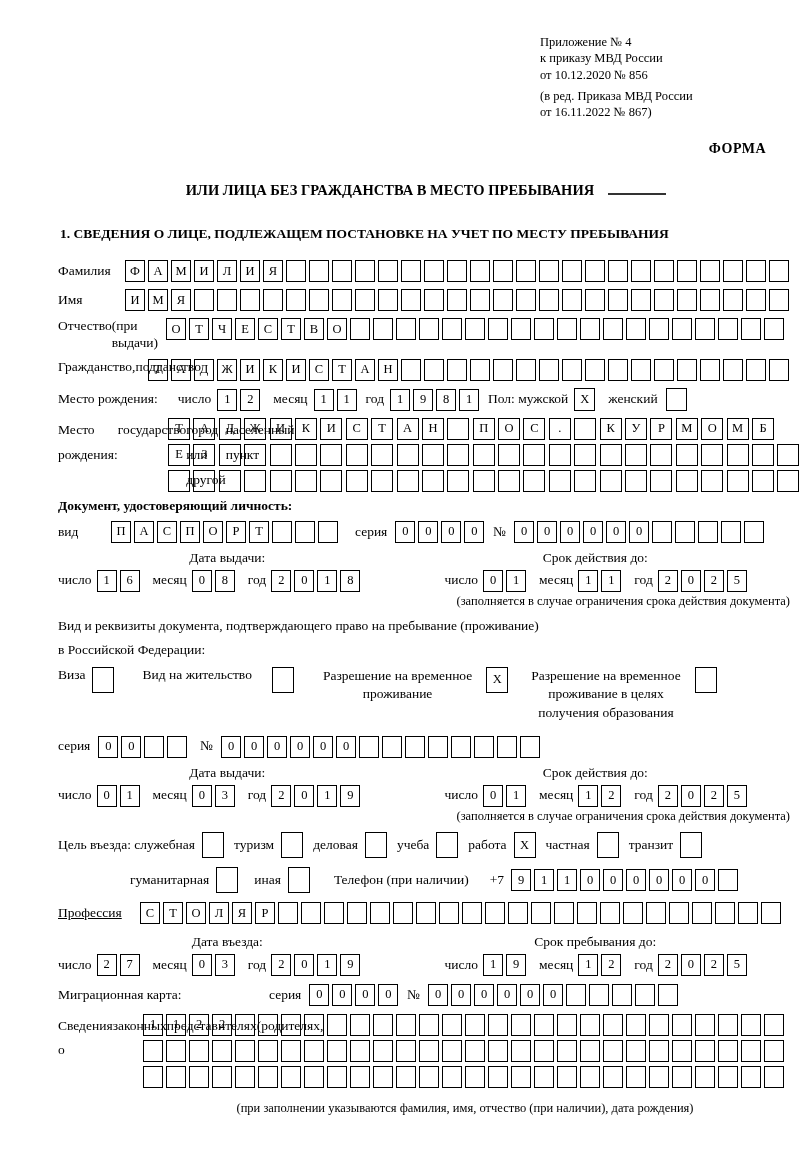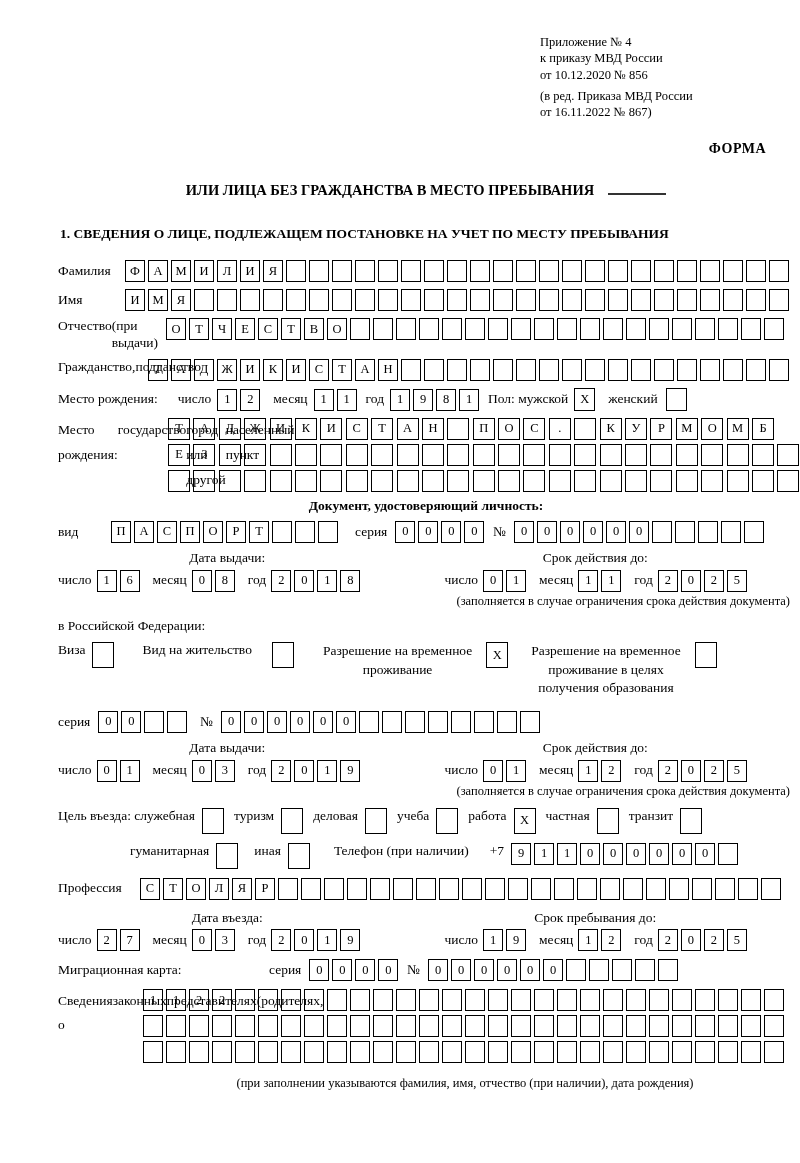--- a/index.html
+++ b/index.html
@@ -20,42 +20,42 @@
   .cell{display:inline-flex;align-items:center;justify-content:center;box-sizing:border-box;
         width:20px;height:22px;border:1.7px solid #000;margin-right:3px;font-size:12.5px;flex-shrink:0;}
   .cells.wide .cell{width:22px;margin-right:3.4px;}
   .cells.cb .cell{width:22px;height:26px;}
   .cells.cb.small .cell{width:21px;height:23px;}
 
   .frow{display:flex;align-items:center;margin-bottom:7px;}
   .frow.top{align-items:flex-start;}
   .flabel{flex-shrink:0;}
   .w67{width:67px;} .w110{width:110px;} .w90{width:90px;} .w108{width:108px;}
-  .w53{width:53px;} .w82{width:82px;} .w85{width:85px;} .w185{width:185px;}
+  .w53{width:53px;} .w82{width:82px;text-decoration:underline;} .w85{width:85px;} .w185{width:185px;}
   .lbl{flex-shrink:0;}
   .ml6{margin-left:6px;} .ml10{margin-left:10px;} .ml14{margin-left:14px;} .ml20{margin-left:20px;} .ml26{margin-left:26px;}
   .mr6{margin-right:6px;} .mr8{margin-right:8px;}
 
   .stacked{display:flex;}
   .cellcol .crow{margin-bottom:4px;display:flex;}
 
   .dg{display:inline-flex;align-items:center;}
   .dg .lbl{margin-right:5px;}
   .dg .cells{margin-right:10px;}
 
   .twocol{display:flex;margin-bottom:2px;}
   .tc-left{width:46%;}
   .tc-right{width:54%;}
   .col-h{text-align:center;margin-bottom:3px;}
   .note-r{text-align:right;font-size:12.5px;margin-top:2px;margin-bottom:8px;padding-right:4px;}
 
   .para{margin:4px 0 8px 0;}
   .cbrow{display:flex;align-items:flex-start;margin:4px 0 14px 0;}
   .cb-multi{display:inline-flex;flex-direction:column;text-align:center;line-height:1.35;}
-  .purpose-row{display:flex;gap:7px;margin-bottom:9px;flex-wrap:nowrap;}
+  .purpose-row{display:flex;align-items:center;gap:7px;margin-bottom:9px;flex-wrap:nowrap;}
   .indent72{margin-left:72px;}
   .reps-note{text-align:center;font-size:12.5px;margin-top:9px;}
 </style>
 </head>
 <body>
 
 <div class="page">
 
   <div class="appendix">
     <div>Приложение № 4</div>
@@ -334,21 +334,21 @@
             <span class="cell"></span>
             <span class="cell"></span>
             <span class="cell"></span>
             <span class="cell"></span>
             <span class="cell"></span>
           </span>
         </span>
     </span>
   </div>
 
-  <div style="text-align:center;font-weight:bold;margin:2px 0 6px 0;">Документ, удостоверяющий личность:</div>
+  <div style="font-weight:bold;margin:2px 0 6px 0;">Документ, удостоверяющий личность:</div>
 
   <div class="frow">
     <span class="flabel w53">вид</span>
     <span class="cells">
         <span class="cell">П</span>
         <span class="cell">А</span>
         <span class="cell">С</span>
         <span class="cell">П</span>
         <span class="cell">О</span>
         <span class="cell">Р</span>
@@ -421,20 +421,21 @@
             <span class="cell">2</span>
             <span class="cell">0</span>
             <span class="cell">2</span>
             <span class="cell">5</span>
           </span>
       </div>
     </div>
   </div>
   <div class="note-r">(заполняется в случае ограничения срока действия документа)</div>
 
+  <div class="para">Вид и реквизиты документа, подтверждающего право на пребывание (проживание)</div>
   <div class="para">в Российской Федерации:</div>
 
   <div class="cbrow">
     <span class="lbl">Виза</span>
     <span class="cells cb ml6">
         <span class="cell"></span>
       </span>
     <span class="lbl ml26">Вид на жительство</span>
     <span class="cells cb ml20">
         <span class="cell"></span>

